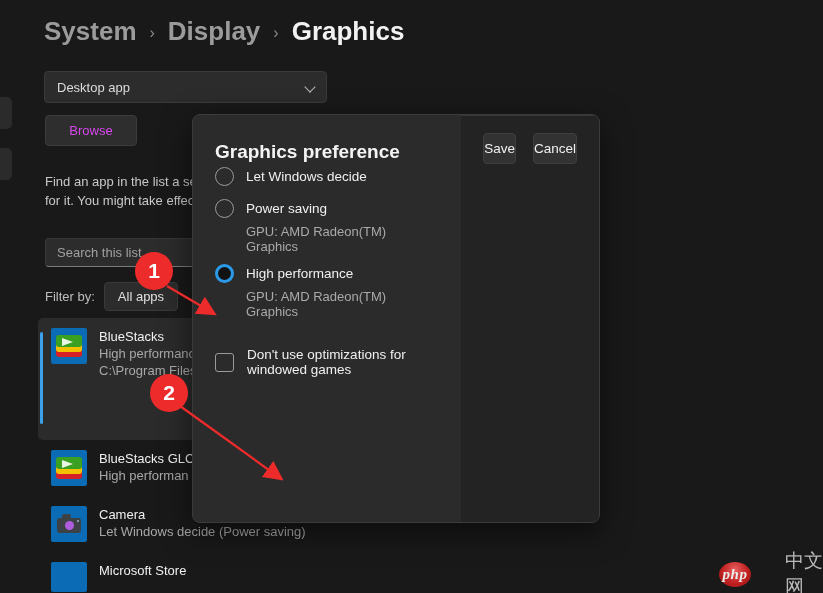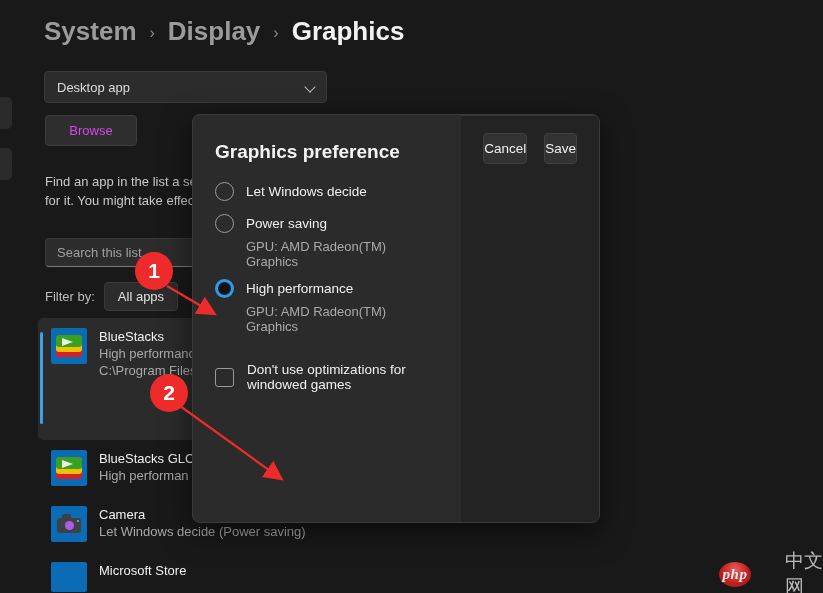--- a/index.html
+++ b/index.html
@@ -135,21 +135,21 @@
     border: 1px solid #3b3b3b;
     border-radius: 8px;
     box-shadow: 0 9px 30px rgba(0,0,0,.55);
     display: flex; flex-direction: row;
     overflow: hidden;
   }
   .dialog-body { flex: 1; padding: 26px 22px 0 22px; }
   .dialog-title { font-size: 19px; font-weight: 600; color: #f4f4f4; }
   .dialog-question { margin-top: 26px; font-size: 13.5px; color: #eaeaea; }
 
-  .radio-group { margin-top: 15px; }
+  .radio-group { }
   .radio-row { display: flex; align-items: center; gap: 12px; height: 27px; }
   .radio-row + .radio-row { margin-top: 5px; }
   .radio {
     width: 19px; height: 19px; border-radius: 50%;
     border: 1.6px solid #9a9a9a; background: transparent; flex: none;
     position: relative;
   }
   .radio.checked { border: 3px solid #2b9ae8; background: #121212; }
   .radio-label { font-size: 13.5px; color: #f0f0f0; }
   .gpu-note { margin: 2px 0 6px 31px; font-size: 13px; color: #a9a9a9; }
@@ -319,24 +319,24 @@
       </div>
 
       <div class="check-row">
         <span class="checkbox"></span>
         <span class="check-label">Don't use optimizations for windowed games</span>
       </div>
     </div>
 
     <div class="dialog-footer">
       <div class="dlg-btn">
+        <span>Save</span>
+      </div>
+      <div class="dlg-btn">
         <span>Cancel</span>
-      </div>
-      <div class="dlg-btn">
-        <span>Save</span>
       </div>
     </div>
   </div>
 
   <svg class="anno-svg" width="823" height="593">
     <defs>
       <marker id="ah" markerWidth="9" markerHeight="9" refX="7" refY="4.5" orient="auto">
         <path d="M0,0 L9,4.5 L0,9 z" fill="#ee2b2b"></path>
       </marker>
     </defs>

